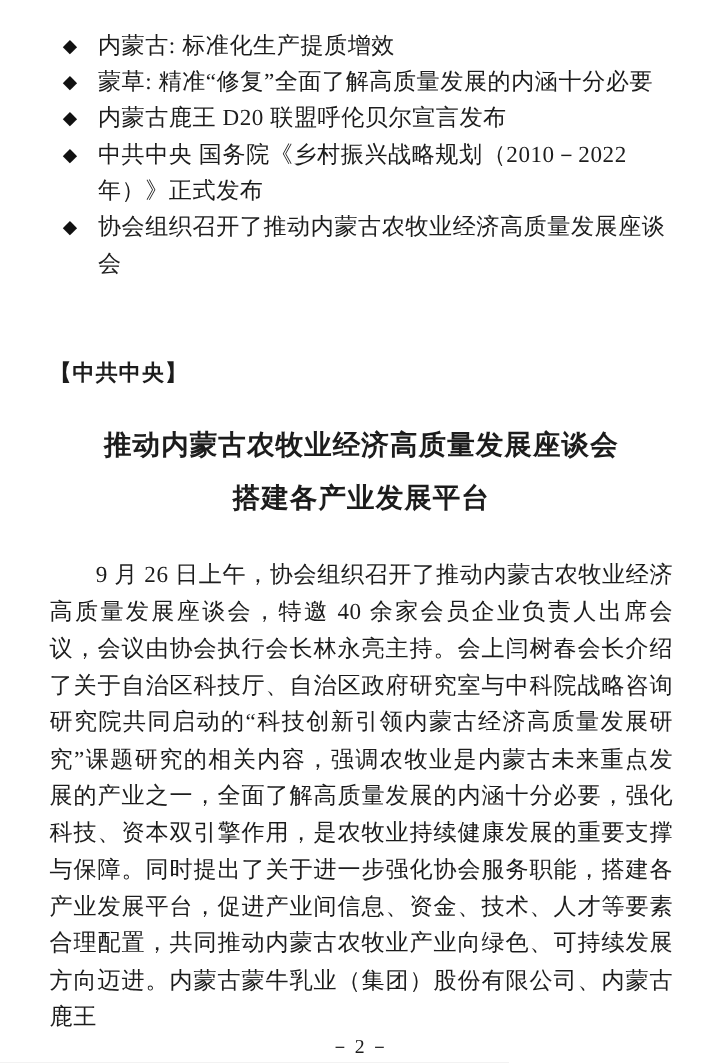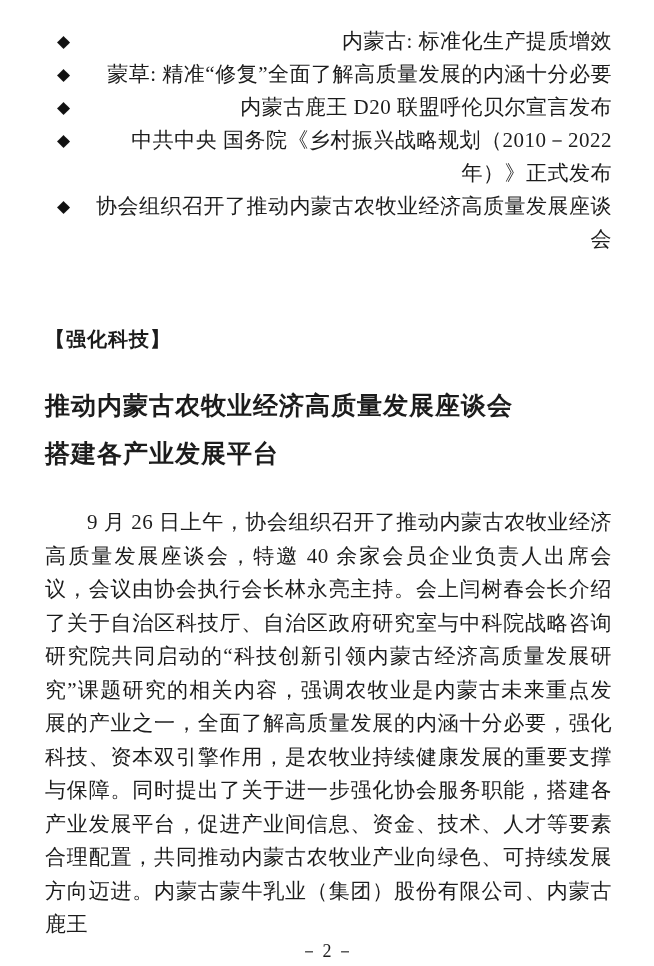--- a/index.html
+++ b/index.html
@@ -31,35 +31,34 @@
     letter-spacing: 0.5px;
   }
   .bullet {
     flex: 0 0 32px;
     font-size: 17px;
     line-height: 33px;
     color: #111111;
   }
   .bullet-text {
     flex: 1 1 auto;
-    text-align: right;
   }
   
   .section-label {
     margin-top: 70px;
     font-family: "Liberation Sans", "DejaVu Sans", sans-serif;
     font-weight: 700;
     font-size: 20px;
     line-height: 26px;
     letter-spacing: 1px;
   }
   
   .article-title {
     margin-top: 30px;
-    text-align: left;
+    text-align: center;
     font-weight: 700;
     font-size: 25px;
     line-height: 48px;
     letter-spacing: 1px;
   }
   
   .article-body {
     margin: 28px 0 0 0;
     font-size: 21px;
     line-height: 33.5px;
@@ -101,21 +100,21 @@
     <div class="bullet-item">
       <span class="bullet">◆</span>
       <span class="bullet-text">中共中央 国务院《乡村振兴战略规划（2010－2022 年）》正式发布</span>
     </div>
     <div class="bullet-item">
       <span class="bullet">◆</span>
       <span class="bullet-text">协会组织召开了推动内蒙古农牧业经济高质量发展座谈会</span>
     </div>
   </div>
 
-  <div class="section-label">【强化科技】</div>
+  <div class="section-label">【中共中央】</div>
 
   <div class="article-title">
     <div>推动内蒙古农牧业经济高质量发展座谈会</div>
     <div>搭建各产业发展平台</div>
   </div>
 
   <p class="article-body">9 月 26 日上午，协会组织召开了推动内蒙古农牧业经济高质量发展座谈会，特邀 40 余家会员企业负责人出席会议，会议由协会执行会长林永亮主持。会上闫树春会长介绍了关于自治区科技厅、自治区政府研究室与中科院战略咨询研究院共同启动的“科技创新引领内蒙古经济高质量发展研究”课题研究的相关内容，强调农牧业是内蒙古未来重点发展的产业之一，全面了解高质量发展的内涵十分必要，强化科技、资本双引擎作用，是农牧业持续健康发展的重要支撑与保障。同时提出了关于进一步强化协会服务职能，搭建各产业发展平台，促进产业间信息、资金、技术、人才等要素合理配置，共同推动内蒙古农牧业产业向绿色、可持续发展方向迈进。内蒙古蒙牛乳业（集团）股份有限公司、内蒙古鹿王</p>
 
   <div class="page-footer">－ 2 －</div>
 

